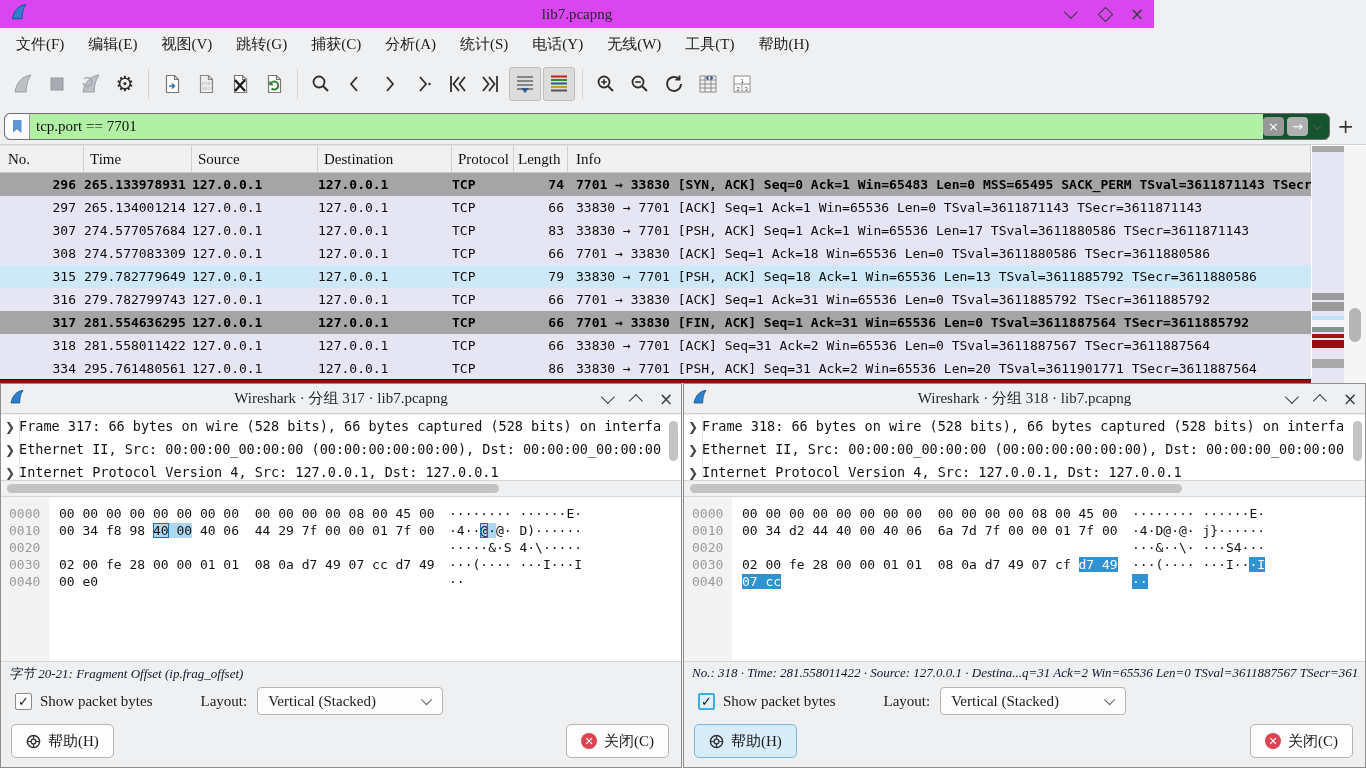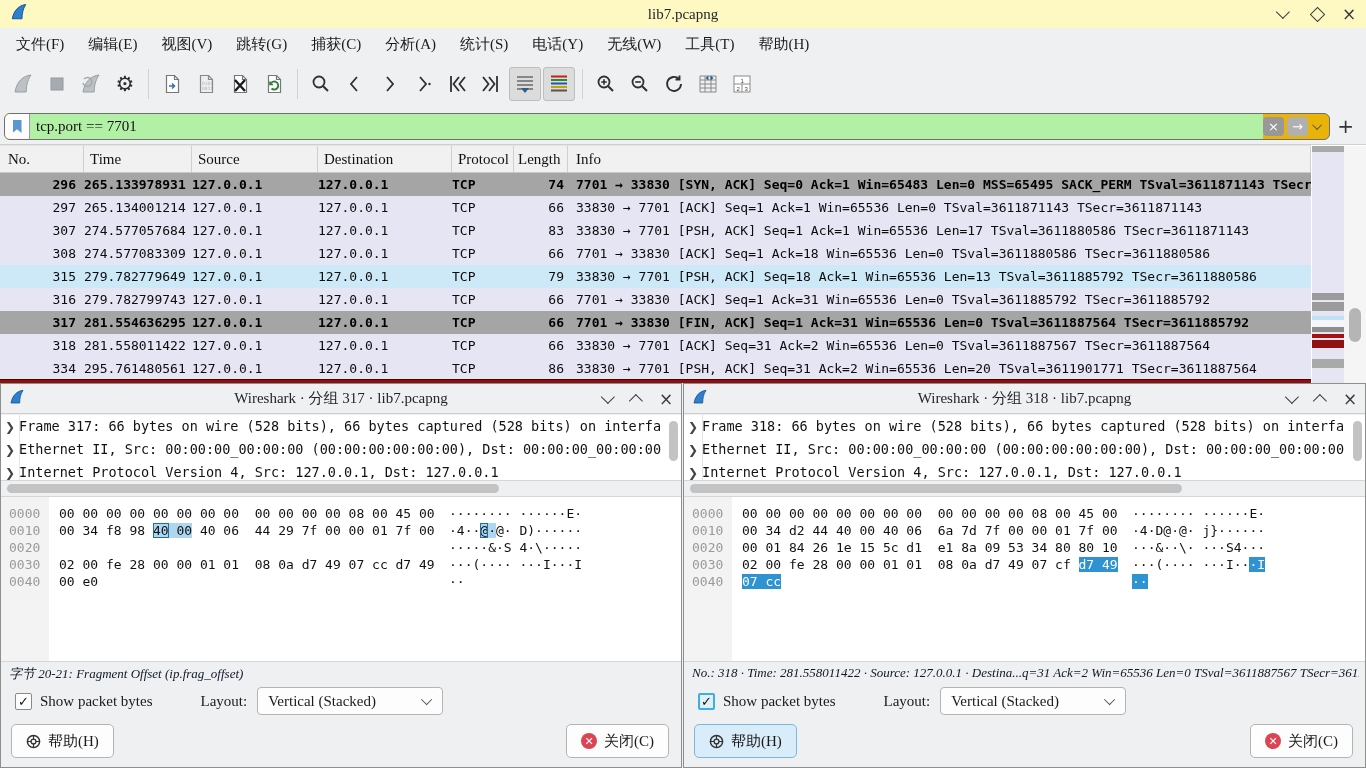--- a/index.html
+++ b/index.html
@@ -1,41 +1,41 @@
 <!DOCTYPE html>
 <html><head>
 <meta charset="utf-8">
 <style>
   *{margin:0;padding:0;box-sizing:border-box;}
   html,body{width:1366px;height:768px;overflow:hidden;}
   body{font-family:"Liberation Serif","DejaVu Serif",serif;background:#eff0f1;position:relative;font-size:15px;color:#1a1a1a;}
   .mono{font-family:"DejaVu Sans Mono",monospace;}
   
-  #titlebar{position:absolute;top:0;left:0;width:1366px;height:28px;background:#fef9c3;display:flex;align-items:center;}
+  #titlebar{position:absolute;top:0;left:0;width:1154px;height:28px;background:#d946ef;display:flex;align-items:center;}
   #titlebar .appicon{margin-left:10px;}
   #main-title{position:absolute;left:0;right:0;text-align:center;font-size:15px;color:#232629;}
   #main-controls{position:absolute;right:8px;top:0;height:28px;display:flex;align-items:center;gap:14px;color:#3b3e40;}
   .wc{width:18px;height:18px;display:flex;align-items:center;justify-content:center;cursor:pointer;}
   .chev-dn{width:10px;height:10px;border-left:1.6px solid #3b3e40;border-bottom:1.6px solid #3b3e40;transform:rotate(-45deg) translateY(-3px);}
   .chev-up{width:10px;height:10px;border-left:1.6px solid #3b3e40;border-top:1.6px solid #3b3e40;transform:rotate(45deg) translateY(3px);}
   .diam{width:11px;height:11px;border:1.6px solid #3b3e40;transform:rotate(45deg);}
   .xx{font-family:"DejaVu Sans",sans-serif;font-size:17px;line-height:1;color:#3b3e40;}
   
   #menubar{position:absolute;top:28px;left:0;width:1366px;height:32px;display:flex;align-items:center;padding-left:4px;}
   .mitem{padding:4px 12px;cursor:default;}
   
   #toolbar{position:absolute;top:60px;left:0;width:1366px;height:48px;display:flex;align-items:center;padding-left:6px;}
   .tbtn{width:32px;height:34px;margin:0 1px;border-radius:3px;display:flex;align-items:center;justify-content:center;}
   .tbtn.active{background:#dcdcdc;border:1px solid #bdbdbd;}
   .tsep{width:1px;height:30px;background:#d2d2d2;margin:0 6px;}
   .tbtn svg{display:block;}
   .tglyph{font-family:"DejaVu Sans",sans-serif;font-size:21px;color:#2f2f2f;line-height:1;}
   
   #filterbar{position:absolute;top:108px;left:0;width:1366px;height:37px;display:flex;align-items:center;border-bottom:1px solid #cfcfcf;}
-  #filter-box{position:absolute;left:4px;top:5px;width:1326px;height:27px;border:1px solid #707070;border-radius:6px;background:#eab308;display:flex;align-items:center;overflow:hidden;}
+  #filter-box{position:absolute;left:4px;top:5px;width:1326px;height:27px;border:1px solid #707070;border-radius:6px;background:#14532d;display:flex;align-items:center;overflow:hidden;}
   #bookmark-btn{width:25px;height:100%;background:#fcfcfc;border-right:1px solid #9a9a9a;display:flex;align-items:center;justify-content:center;}
   .bookmark{width:9px;height:13px;background:#5a96d2;clip-path:polygon(0 0,100% 0,100% 100%,50% 72%,0 100%);}
   #filter-input{flex:1;height:100%;background:#b2f0a6;border:0;outline:0;font-family:"Liberation Serif","DejaVu Serif",serif;font-size:15px;padding-left:6px;color:#111;}
   .fbtn{width:21px;height:19px;border-radius:4px;color:#fff;font-family:"DejaVu Sans",sans-serif;font-size:13px;display:flex;align-items:center;justify-content:center;margin-right:3px;}
   #filter-clear{background:#989898;}
   #filter-apply{background:#b0b0b0;}
   #filter-chevron{width:14px;display:flex;justify-content:center;margin-right:4px;}
   #filter-chevron .cv{width:7px;height:7px;border-left:1.4px solid #555;border-bottom:1.4px solid #555;transform:rotate(-45deg) translateY(-2px);}
   #filter-add{position:absolute;right:12px;top:6px;font-family:"DejaVu Sans",sans-serif;font-size:20px;color:#333;}
   
@@ -547,21 +547,21 @@
       <div class="trow"><span class="exp">❯</span><span>Internet Protocol Version 4, Src: 127.0.0.1, Dst: 127.0.0.1</span></div>
     </div>
   <div class="hsb">
       <div class="handle" style="width:492px"></div>
     </div>
   <div class="hexpane">
     <div class="offcol"></div>
     <div class="hexlines mono" id="w1-hex">
         <div class="hexline"><span class="off">0000</span><span class="bts"><span>00 00 00 00 00 00 00 00  00 00 00 00 08 00 45 00</span></span><span class="asc"><span>········ ······E·</span></span></div>
         <div class="hexline"><span class="off">0010</span><span class="bts"><span>00 34 d2 44 40 00 40 06  6a 7d 7f 00 00 01 7f 00</span></span><span class="asc"><span>·4·D@·@· j}······</span></span></div>
-        <div class="hexline"><span class="off">0020</span><span class="bts"><span>00 01 84 26 1e 15 5c d1  e1 8a 09 53 34 80 80 10</span></span><span class="asc"><span>···&amp;··\· ···S4···</span></span></div>
+        <div class="hexline"><span class="off">0020</span><span class="asc"><span>···&amp;··\· ···S4···</span></span></div>
         <div class="hexline"><span class="off">0030</span><span class="bts"><span>02 00 fe 28 00 00 01 01  08 0a d7 49 07 cf </span><span class="hseg-sel">d7 49</span></span><span class="asc"><span>···(···· ···I··</span><span class="hseg-sel">·I</span></span></div>
         <div class="hexline"><span class="off">0040</span><span class="bts"><span class="hseg-sel">07 cc</span></span><span class="asc"><span class="hseg-sel">··</span></span></div>
       </div>
   </div>
   <div class="statusline">No.: 318 · Time: 281.558011422 · Source: 127.0.0.1 · Destina...q=31 Ack=2 Win=65536 Len=0 TSval=3611887567 TSecr=3611887564</div>
   <div class="ctrlrow">
     <span class="cb focus">✓</span>
     <span class="cb-label">Show packet bytes</span>
     <span class="layout-label">Layout:</span>
     <span class="dropdown">

